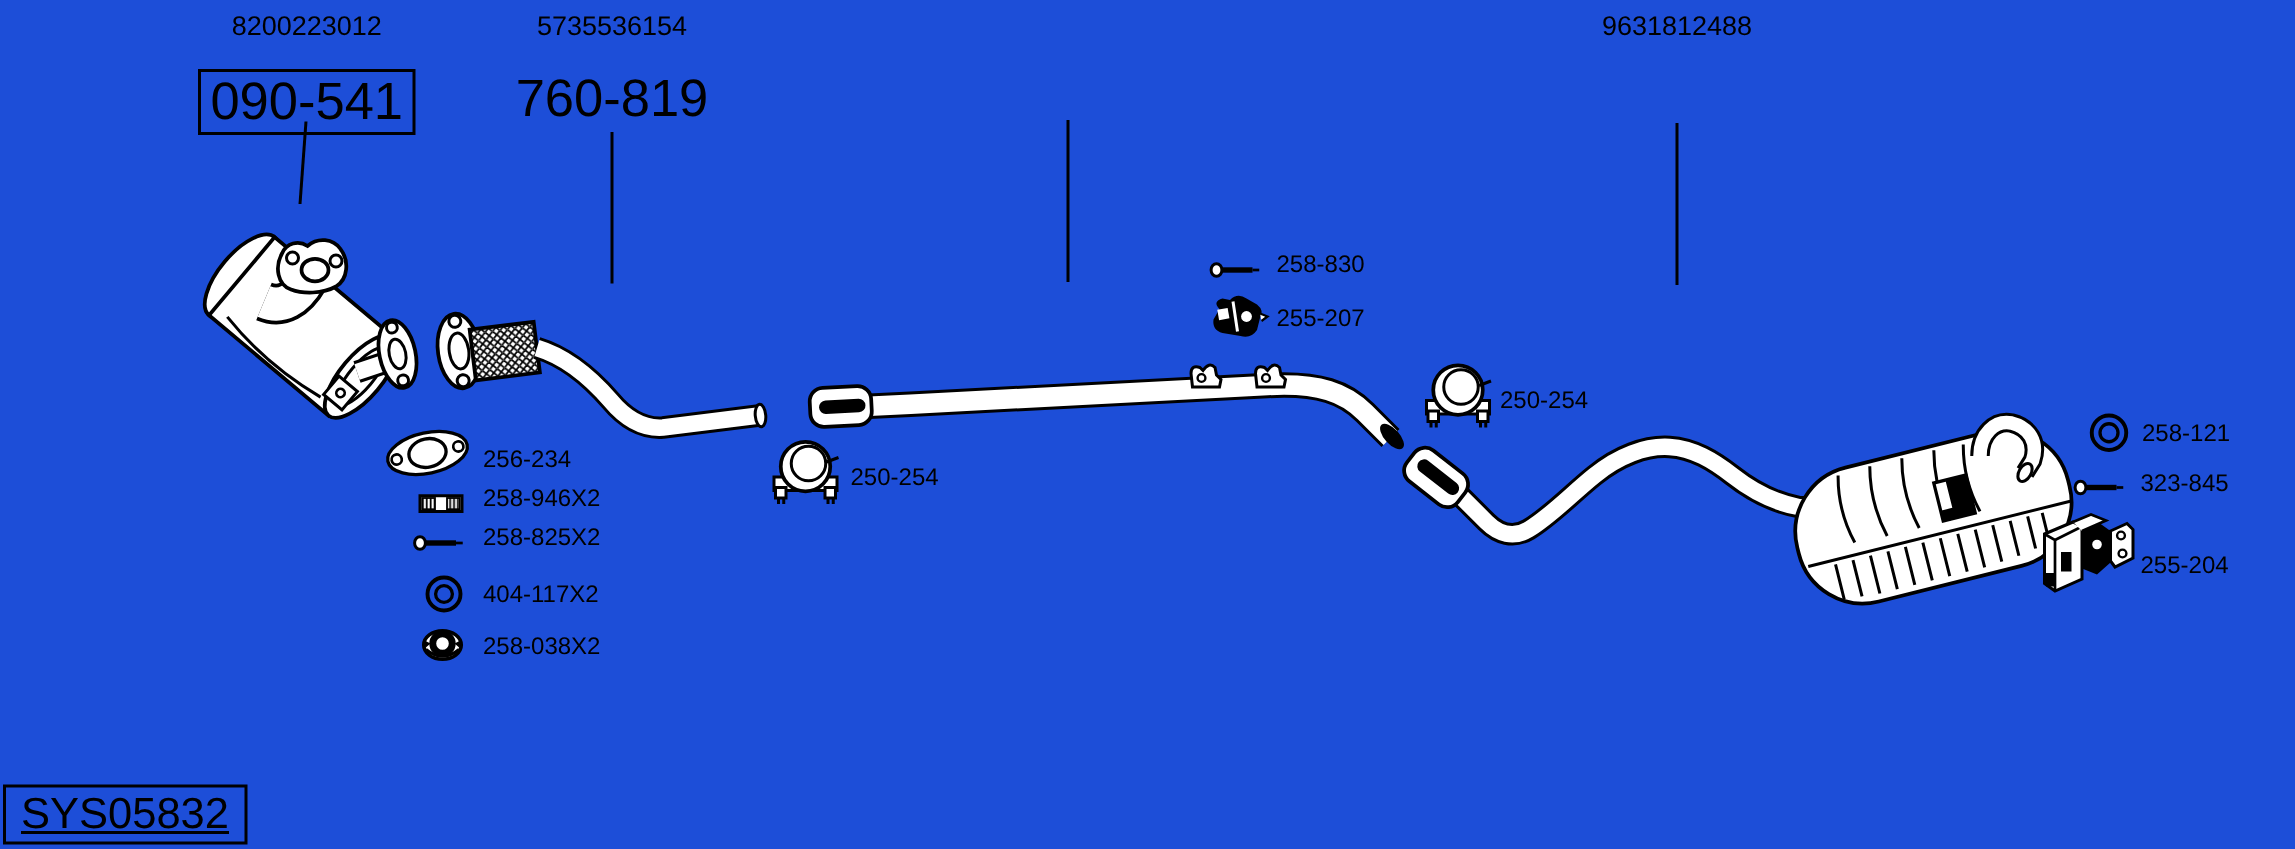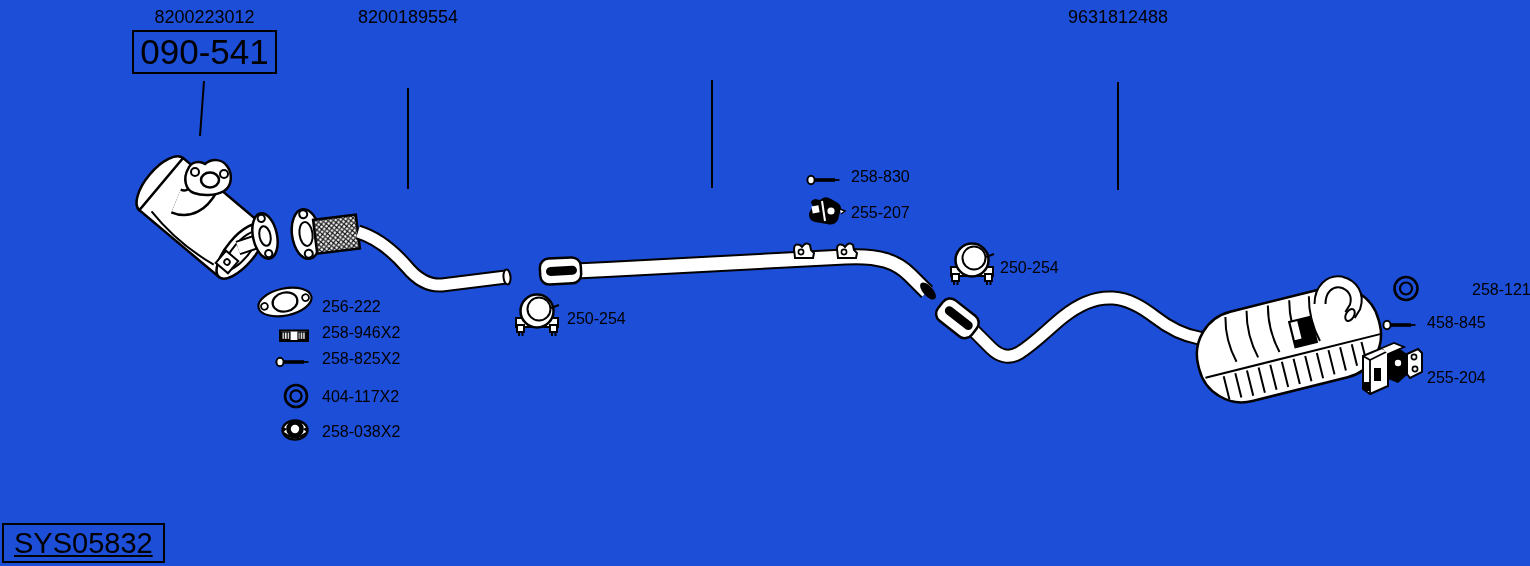--- a/index.html
+++ b/index.html
@@ -3,21 +3,21 @@
 <meta charset="utf-8">
 <style>
   html,body{margin:0;padding:0;background:#ffffff;}
   .stage{
     position:relative;width:1530px;height:566px;background:#1d4ed8;
     font-family:"Liberation Sans", sans-serif;color:#000;overflow:hidden;
   }
   .stage svg{position:absolute;left:0;top:0;}
   .assembly{position:absolute;top:6px;text-align:center;}
   .assembly .oem{font-size:18px;line-height:22px;white-space:nowrap;}
-  .assembly .code{font-size:35px;line-height:40px;margin-top:2px;white-space:nowrap;}
+  .assembly .code{font-size:35px;line-height:40px;margin-top:18px;white-space:nowrap;}
   .assembly .boxed{display:inline-block;border:2px solid #000;padding:0 6px;}
   .callout{position:absolute;font-size:16px;line-height:22px;white-space:nowrap;}
   .sys-box{
     position:absolute;left:2px;top:523px;border:2px solid #000;
     font-size:29px;line-height:36px;padding:0 10px;white-space:nowrap;text-decoration:underline;
   }
 </style>
 </head>
 <body>
 
@@ -204,34 +204,35 @@
         <circle cx="55" cy="28" r="2.6" stroke-width="1.6"></circle>
       </g>
     </g>
   </svg>
 
   <div class="assembly" style="left:128px;width:153px">
     <div class="oem">8200223012</div>
     <div class="code"><span class="boxed">090-541</span></div>
   </div>
   <div class="assembly" style="left:332px;width:152px">
-    <div class="oem">8200189554</div>
+    <div class="oem">5735536154</div>
+    <div class="code">760-819</div>
   </div>
   <div class="assembly" style="left:1042px;width:152px">
     <div class="oem">9631812488</div>
   </div>
 
-  <div class="callout" style="left:322px;top:296px">256-222</div>
+  <div class="callout" style="left:322px;top:296px">256-234</div>
   <div class="callout" style="left:322px;top:322px">258-946X2</div>
   <div class="callout" style="left:322px;top:348px">258-825X2</div>
   <div class="callout" style="left:322px;top:386px">404-117X2</div>
   <div class="callout" style="left:322px;top:421px">258-038X2</div>
   <div class="callout" style="left:567px;top:308px">250-254</div>
   <div class="callout" style="left:851px;top:166px">258-830</div>
   <div class="callout" style="left:851px;top:202px">255-207</div>
   <div class="callout" style="left:1000px;top:257px">250-254</div>
-  <div class="callout" style="left:1472px;top:279px">258-121</div>
-  <div class="callout" style="left:1427px;top:312px">458-845</div>
+  <div class="callout" style="left:1428px;top:279px">258-121</div>
+  <div class="callout" style="left:1427px;top:312px">323-845</div>
   <div class="callout" style="left:1427px;top:367px">255-204</div>
 
   <div class="sys-box">SYS05832</div>
 
 </div>
 
 </body></html>

